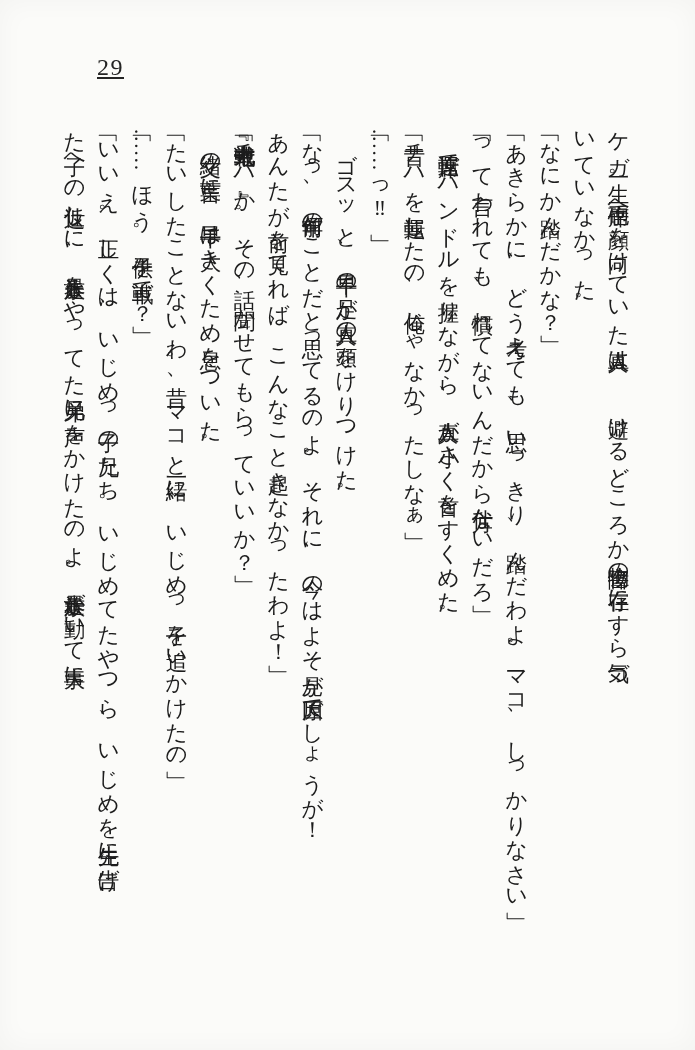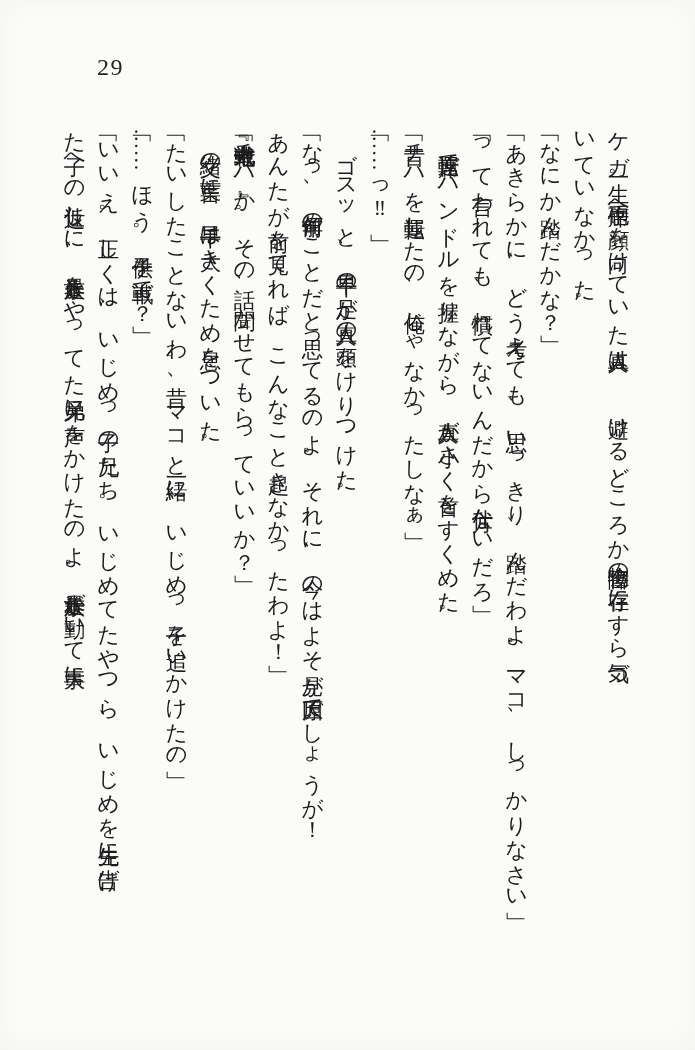--- a/index.html
+++ b/index.html
@@ -21,20 +21,21 @@
     box-shadow: inset 0 0 28px rgba(0,0,0,0.035);
     color: #1c1c1c;
   }
   .page-number {
     position: absolute;
     left: 97px;
     top: 54px;
     font-size: 24px;
     letter-spacing: 1.5px;
     color: #242424;
+    text-decoration: underline;
   }
   .text-block {
     position: absolute;
     top: 117px;
     right: 60px;
     height: 852px;
     writing-mode: vertical-rl;
     text-orientation: mixed;
     font-size: 21.5px;
     color: #1c1c1c;

